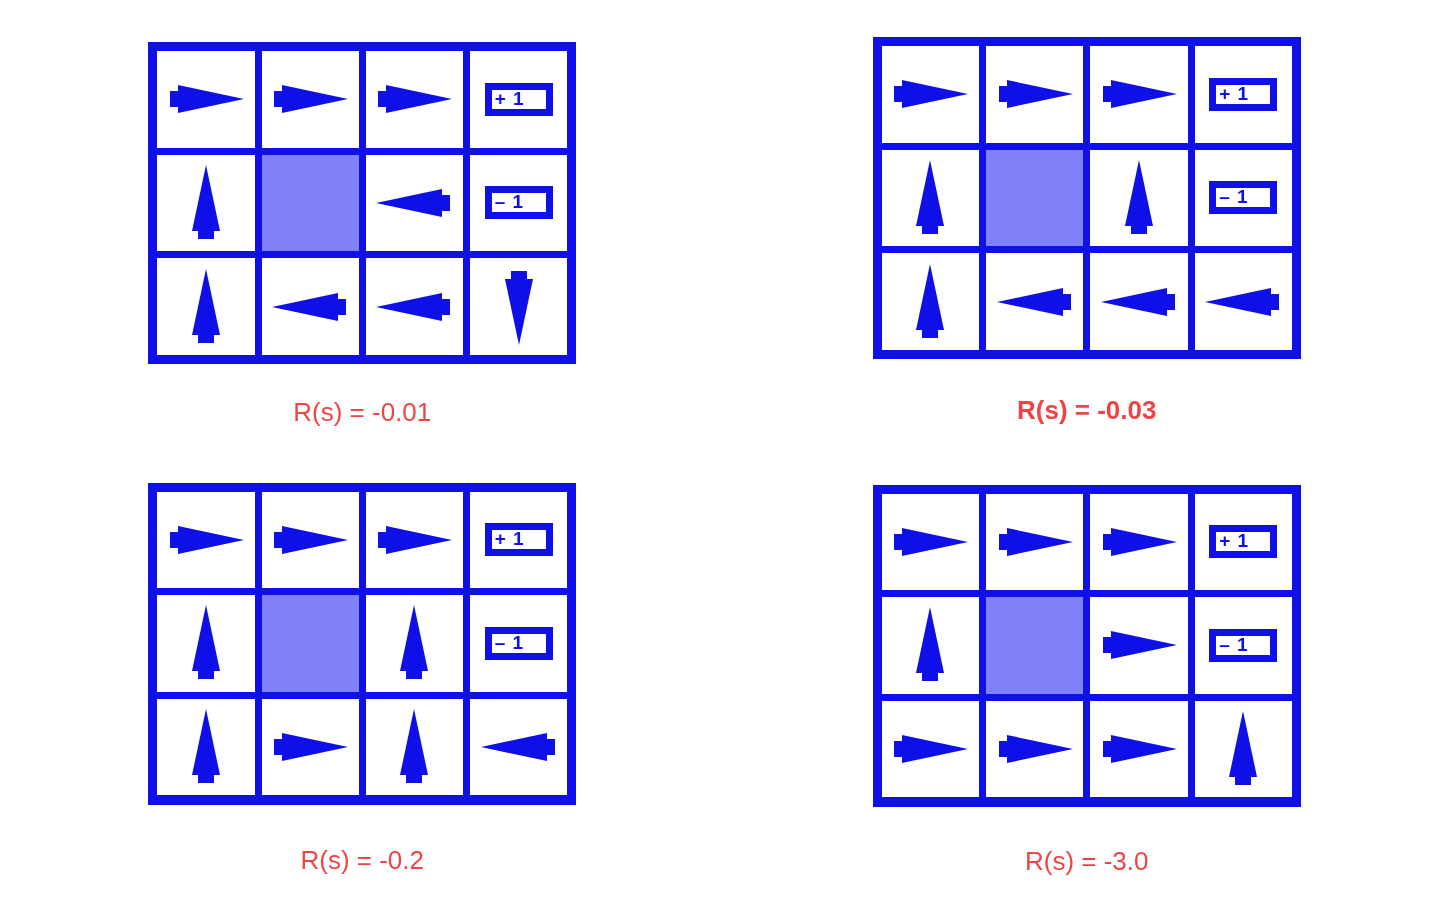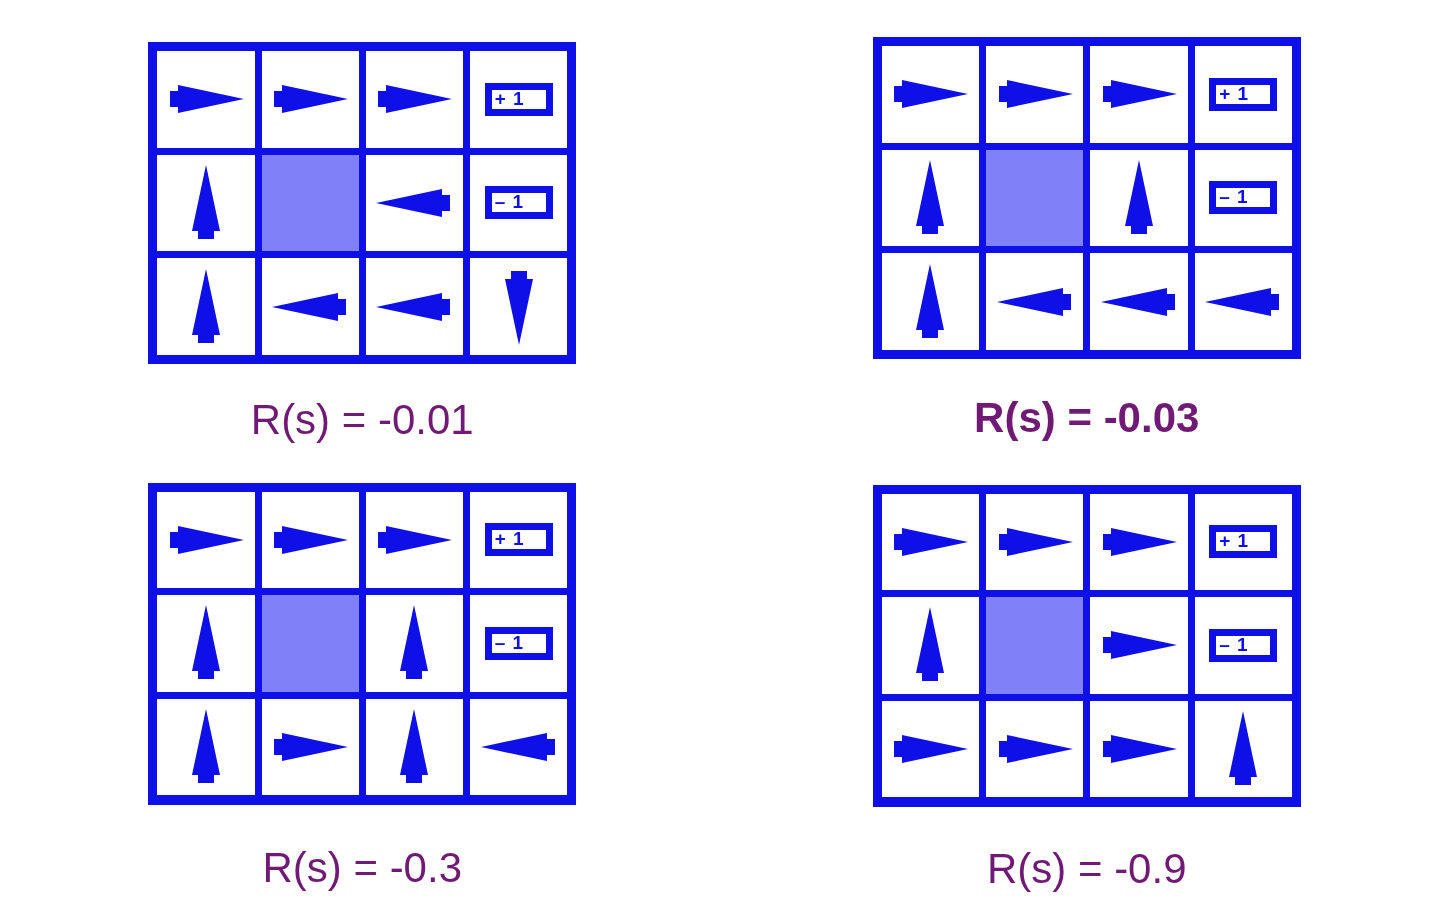--- a/index.html
+++ b/index.html
@@ -80,22 +80,22 @@
     font-size: 19px;
     font-weight: bold;
     line-height: 1;
     letter-spacing: 1px;
     font-family: "Liberation Sans", sans-serif;
     transform: translateY(-1px);
   }
 
   
   .caption {
-    color: #701a75;
-    font-size: 42px;
+    color: #ef4444;
+    font-size: 26px;
     font-family: "Liberation Sans", sans-serif;
     line-height: 1;
     white-space: nowrap;
   }
   .panel.tl .caption { margin-top: 35px; }
   .panel.tr .caption { margin-top: 38px; font-weight: bold; }
   .panel.bl .caption { margin-top: 42px; }
   .panel.br .caption { margin-top: 41px; }
 </style>
 </head>
@@ -411,21 +411,21 @@
           <span class="arrow">
             <svg width="96" height="96" viewBox="0 0 96 96">
               <g transform="rotate(180 48 48)">
                 <rect x="12" y="40" width="12" height="16" fill="#0f0fe8"></rect>
                 <polygon points="20,34 20,62 86,48" fill="#0f0fe8"></polygon>
               </g>
             </svg>
           </span>
         </div>
       </div>
-      <div class="caption">R(s) = -0.3</div>
+      <div class="caption">R(s) = -0.2</div>
     </div>
     <div class="panel br">
       <div class="gridwrap">
         <div class="cell">
           <span class="arrow">
             <svg width="96" height="96" viewBox="0 0 96 96">
               <g transform="rotate(0 48 48)">
                 <rect x="12" y="40" width="12" height="16" fill="#0f0fe8"></rect>
                 <polygon points="20,34 20,62 86,48" fill="#0f0fe8"></polygon>
               </g>
@@ -517,15 +517,15 @@
           <span class="arrow">
             <svg width="96" height="96" viewBox="0 0 96 96">
               <g transform="rotate(-90 48 48)">
                 <rect x="12" y="40" width="12" height="16" fill="#0f0fe8"></rect>
                 <polygon points="20,34 20,62 86,48" fill="#0f0fe8"></polygon>
               </g>
             </svg>
           </span>
         </div>
       </div>
-      <div class="caption">R(s) = -0.9</div>
+      <div class="caption">R(s) = -3.0</div>
     </div>
   </div>
 
 </body></html>

